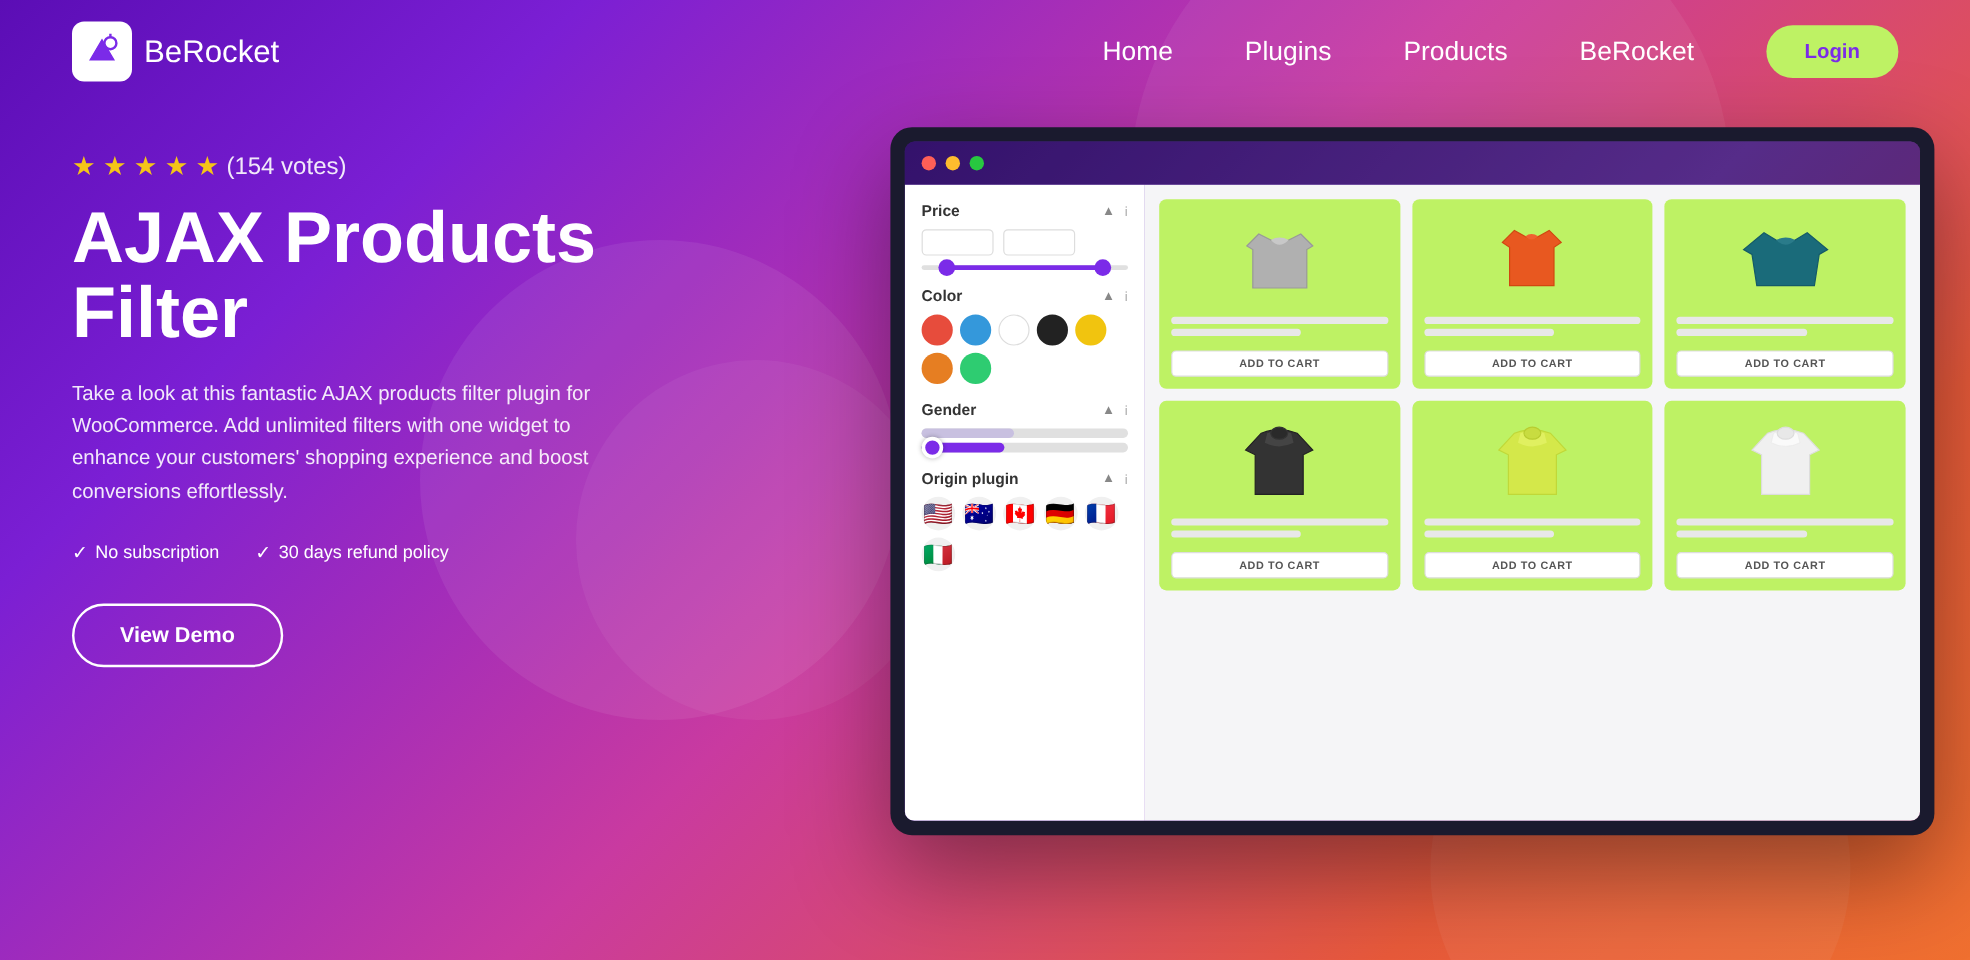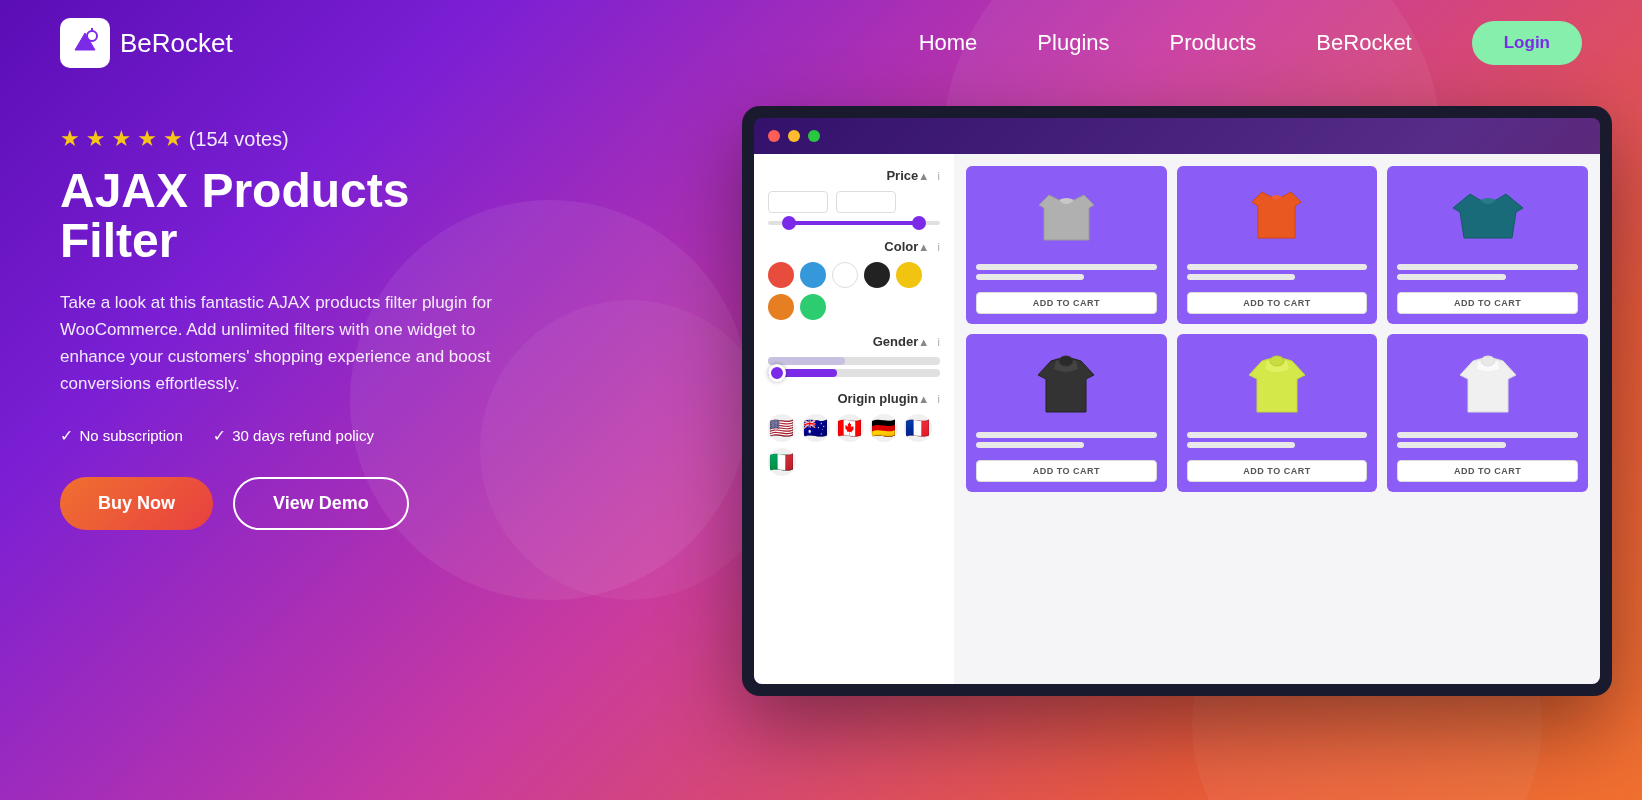--- a/index.html
+++ b/index.html
@@ -85,21 +85,21 @@
       gap: 60px;
     }
     .nav-link {
       color: white;
       font-size: 22px;
       text-decoration: none;
       font-weight: 400;
       cursor: pointer;
     }
     .login-btn {
-      background: #86efac;
+      background: #bef264;
       color: #7b2be8;
       border: none;
       border-radius: 30px;
       padding: 12px 32px;
       font-size: 17px;
       font-weight: 700;
       cursor: pointer;
     }
 
     
@@ -126,21 +126,21 @@
       color: #f5c518;
       font-size: 22px;
     }
     .votes-text {
       color: white;
       font-size: 20px;
       opacity: 0.9;
     }
     .hero-title {
       color: white;
-      font-size: 48px;
+      font-size: 60px;
       font-weight: 800;
       line-height: 1.05;
       margin-bottom: 22px;
     }
     .hero-desc {
       color: rgba(255,255,255,0.9);
       font-size: 17px;
       line-height: 1.6;
       max-width: 480px;
       margin-bottom: 28px;
@@ -250,21 +250,21 @@
       background: white;
       padding: 14px;
       overflow-y: auto;
       flex-shrink: 0;
     }
     .filter-section {
       margin-bottom: 14px;
     }
     .filter-header {
       display: flex;
-      justify-content: flex-end;
+      justify-content: space-between;
       align-items: center;
       margin-bottom: 8px;
     }
     .filter-title {
       font-size: 13px;
       font-weight: 600;
       color: #333;
     }
     .filter-arrow {
       font-size: 11px;
@@ -384,21 +384,21 @@
       background: #f5f5f7;
       padding: 12px;
       overflow: hidden;
     }
     .products-grid {
       display: grid;
       grid-template-columns: repeat(3, 1fr);
       gap: 10px;
     }
     .product-card {
-      background: #8b5cf6;
+      background: #bef264;
       border-radius: 6px;
       padding: 10px;
       display: flex;
       flex-direction: column;
       align-items: center;
     }
     .product-img {
       width: 90px;
       height: 80px;
       display: flex;
@@ -480,21 +480,20 @@
       <div class="badge-item">
         <span class="checkmark">✓</span>
         <span>No subscription</span>
       </div>
       <div class="badge-item">
         <span class="checkmark">✓</span>
         <span>30 days refund policy</span>
       </div>
     </div>
     <div class="cta-row">
-      <button class="btn-buy">Buy Now</button>
       <button class="btn-demo">View Demo</button>
     </div>
   </div>
 
   <div class="hero-right">
     <div class="laptop-frame">
       <div class="laptop-screen">
         <div class="screen-topbar">
           <div class="dot dot-red"></div>
           <div class="dot dot-yellow"></div>

